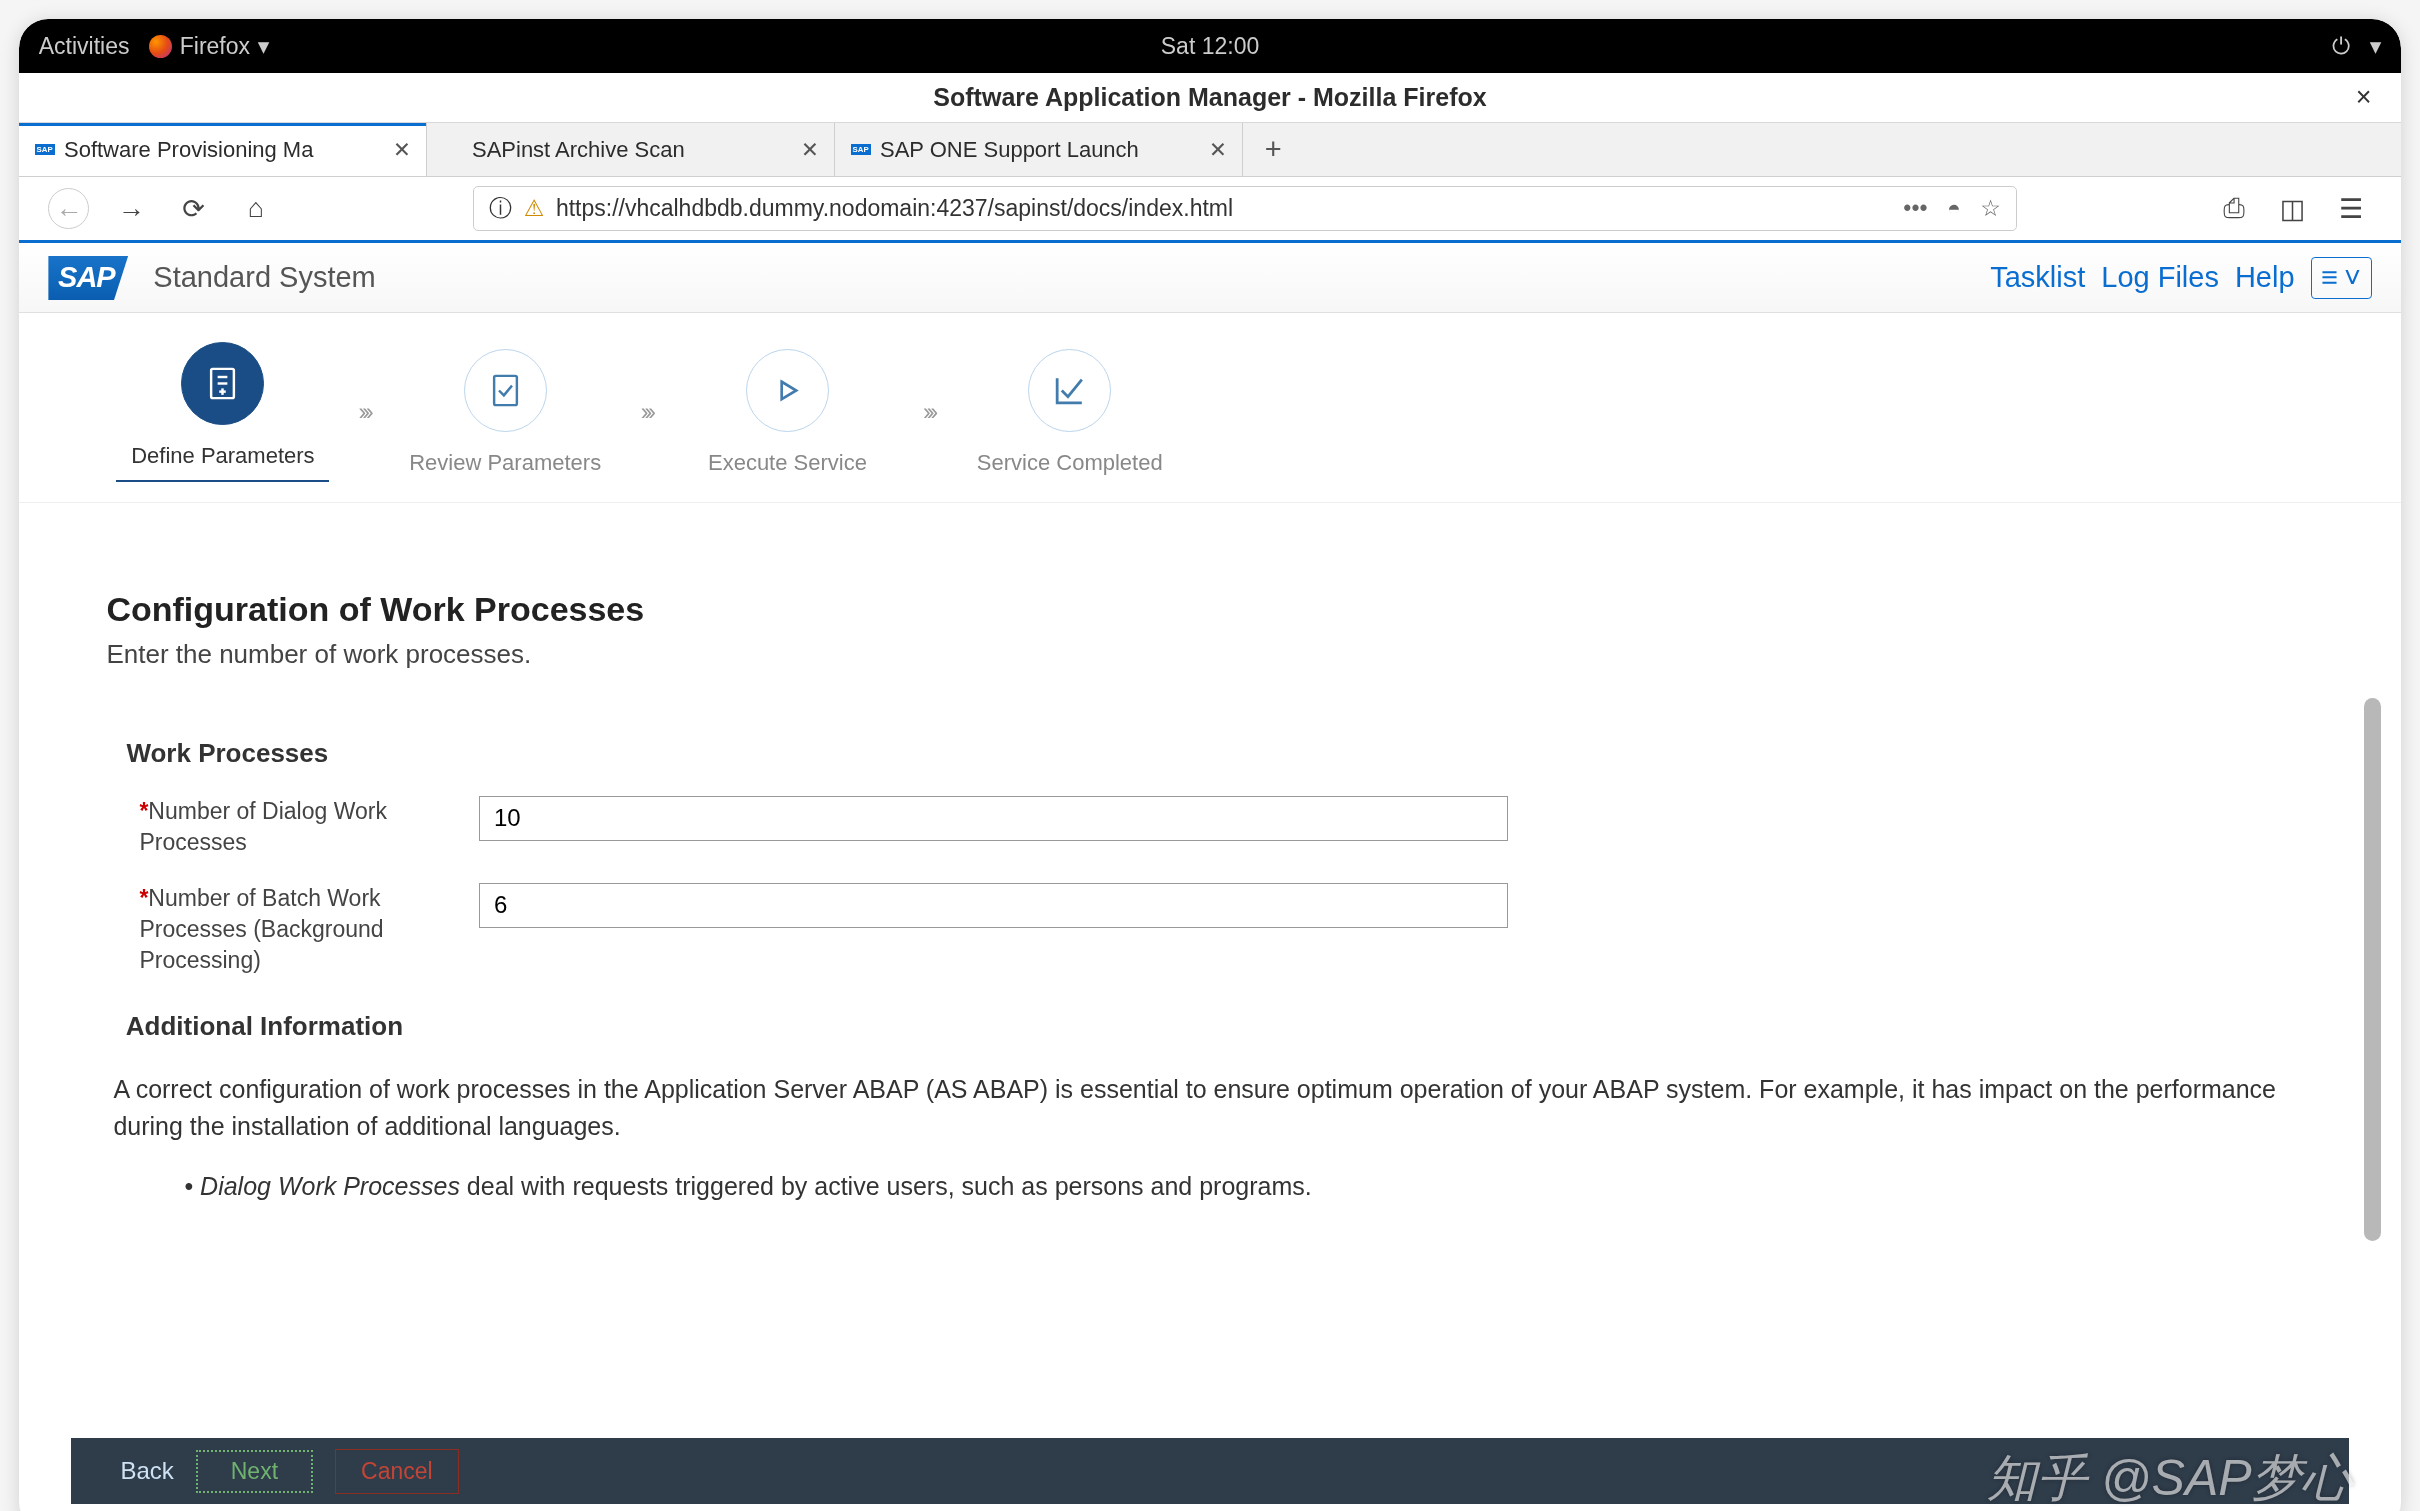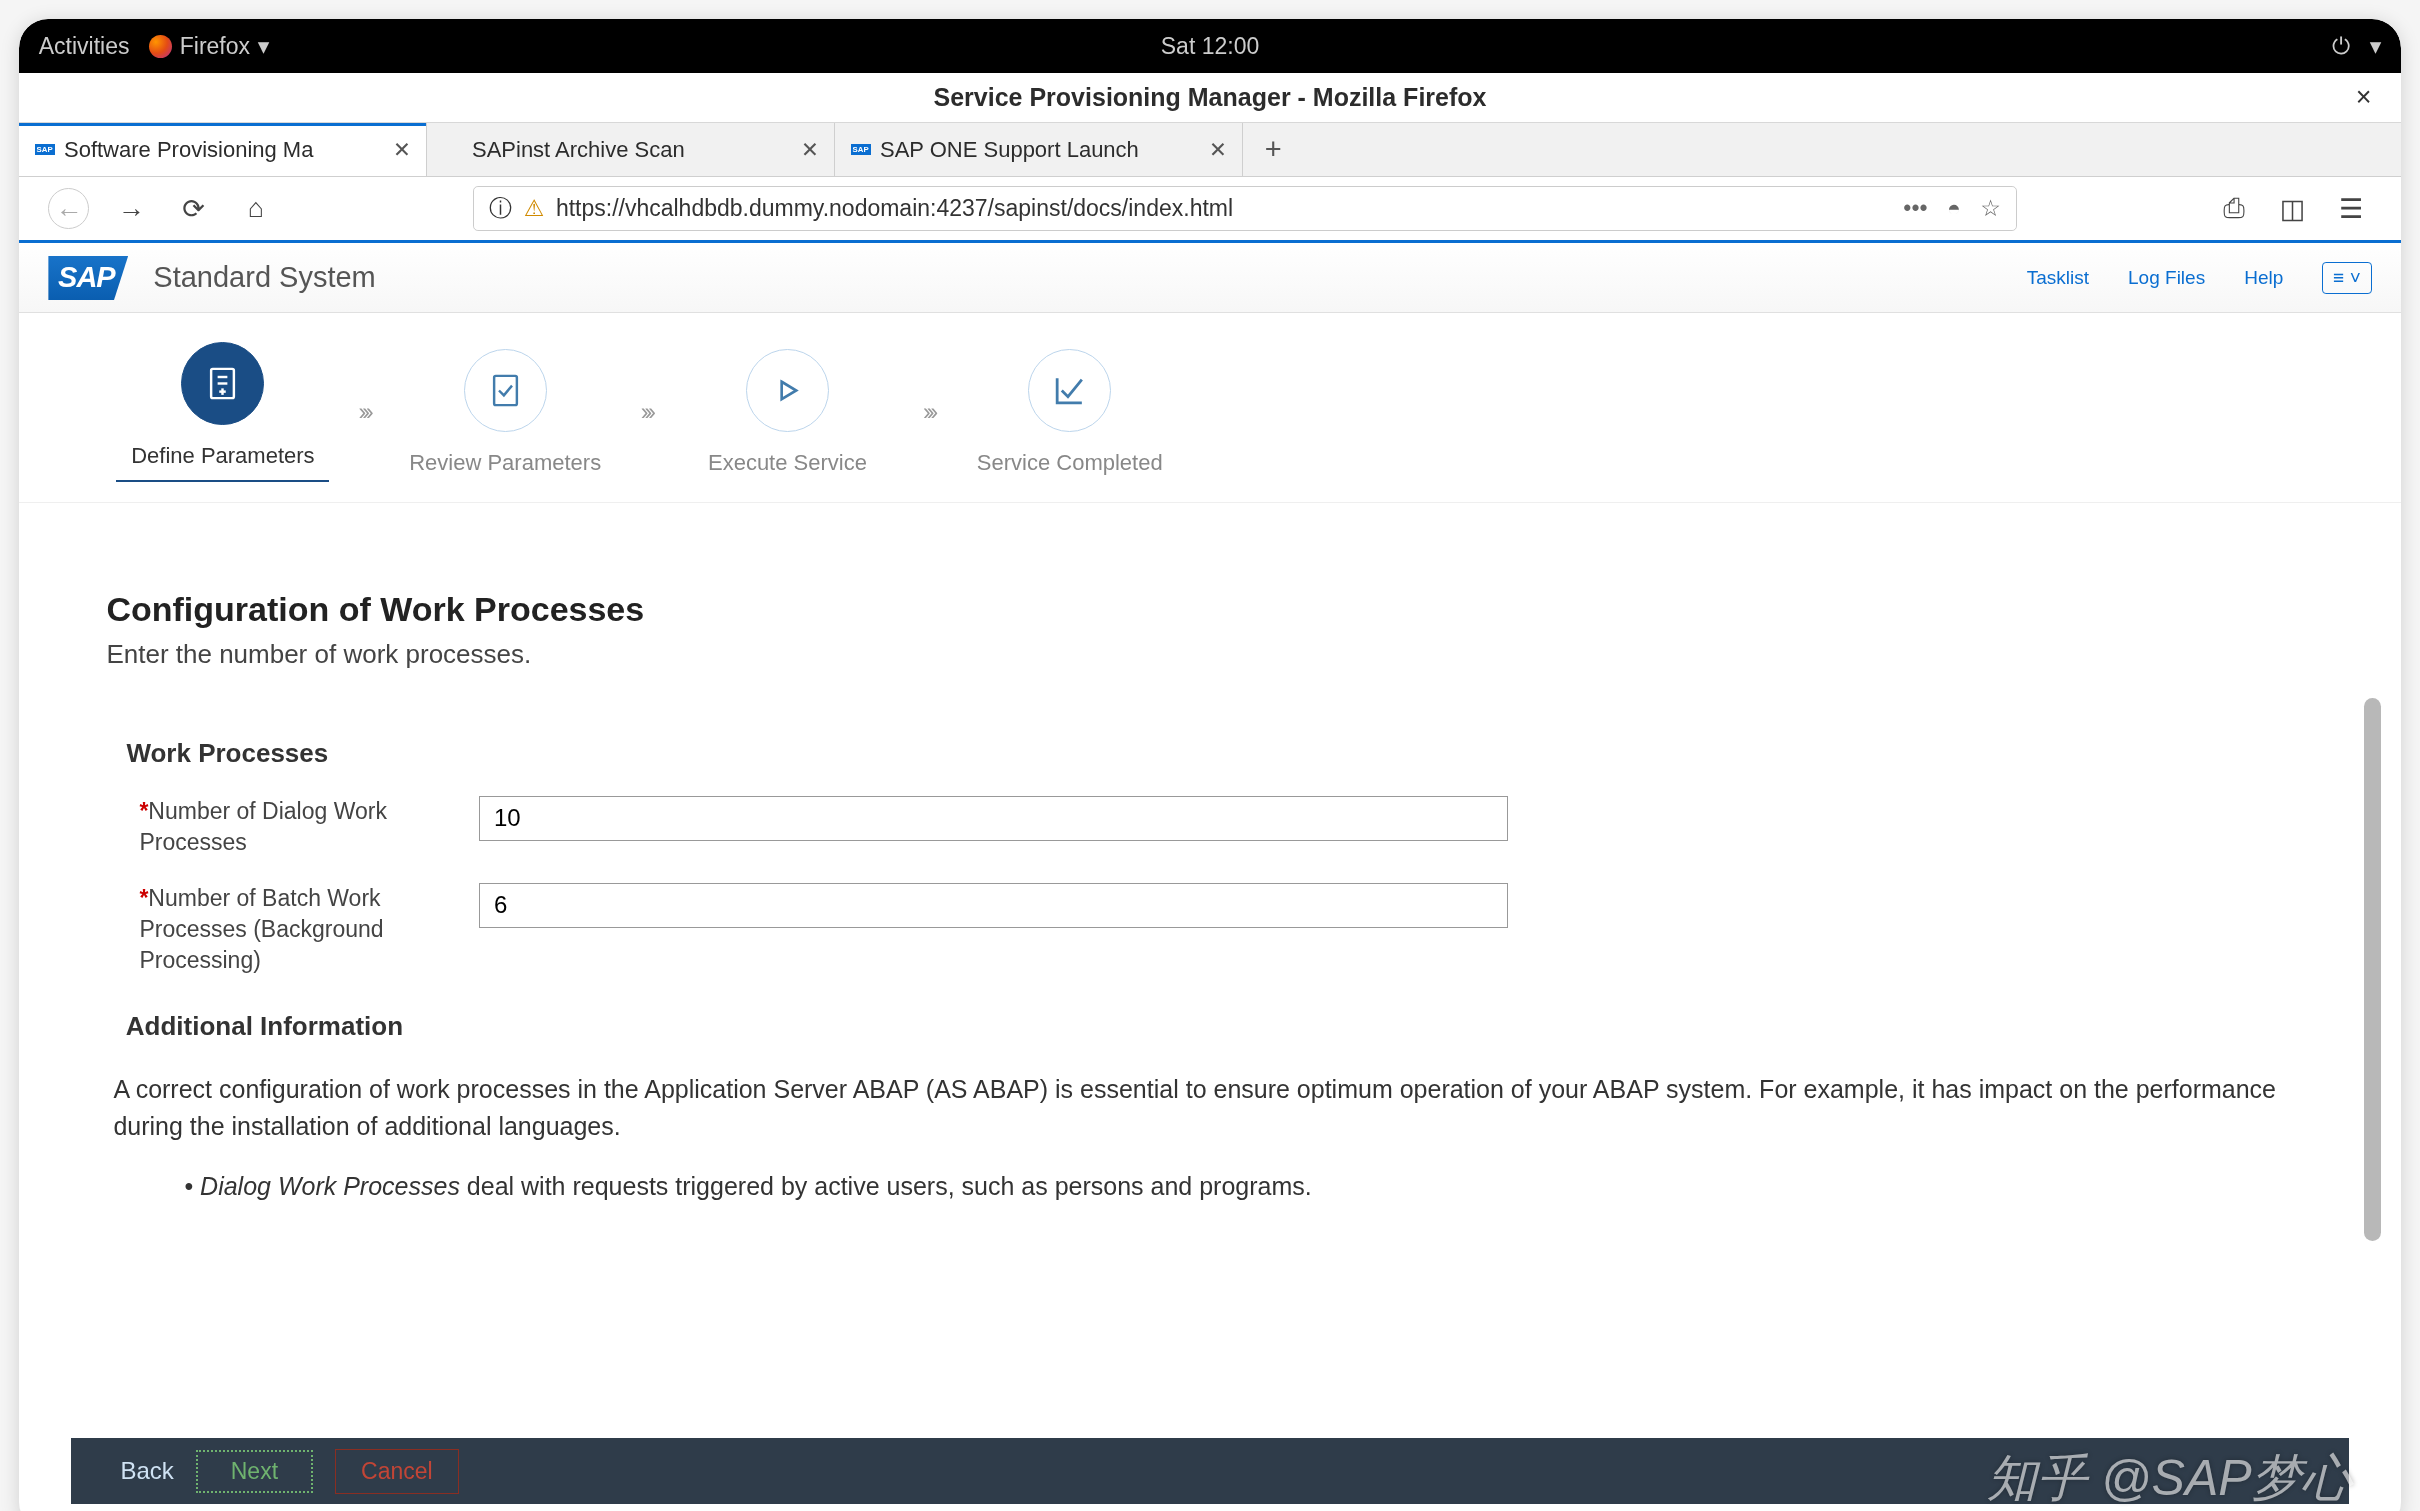--- a/index.html
+++ b/index.html
@@ -36,21 +36,21 @@
 .nav-btn { width: 41px; height: 41px; display: flex; align-items: center; justify-content: center; font-size: 27px; color: #444; }
 .nav-btn.back { border: 1px solid #ccc; border-radius: 50%; color: #aaa; }
 .addr-box { flex: 1; height: 45px; border: 1px solid #ccc; border-radius: 4.9px; display: flex; align-items: center; padding: 0 15.5px; gap: 11.6px; font-size: 23px; color: #333; margin: 0 175px 0 175px; }
 .addr-icons-right { display: flex; align-items: center; gap: 19.4px; margin-left: auto; color: #666; font-size: 23px; }
 .ext-icons { display: flex; gap: 17.5px; color: #555; }
 
 
 .sap-header { height: 70px; background: linear-gradient(#fff,#f7f7f7); display: flex; align-items: center; padding: 0 29px; border-bottom: 1px solid #e0e0e0; }
 .sap-logo { font-size: 29px; font-weight: 900; font-style: italic; color: #fff; background: linear-gradient(180deg,#1873c9,#0a5eb0); padding: 5.8px 13.6px 5.8px 9.7px; clip-path: polygon(0 0, 100% 0, 82% 100%, 0 100%); letter-spacing:-1px; }
 .sap-sys { font-size: 29px; font-weight: 400; color: #555; margin-left: 25px; }
-.sap-links { margin-left: auto; display: flex; gap: 39px; font-size: 19px; color: #0a6ed1; align-items: center; }
+.sap-links { margin-left: auto; display: flex; gap: 16px; font-size: 29px; color: #0a6ed1; align-items: center; }
 .sap-menu-btn { display:flex; align-items:center; gap:5.8px; border:1px solid #0a6ed1; padding:3.9px 9.7px; border-radius:3.9px;}
 
 
 .wizard { display: flex; align-items: center; gap: 29px; padding: 29px 97px 19.4px; border-bottom: 1px solid #efefef; }
 .step { display: flex; flex-direction: column; align-items: center; gap: 17.5px; min-width: 213px; }
 .step-icon { width: 83px; height: 83px; border-radius: 50%; display: flex; align-items: center; justify-content: center; border: 1.9px solid #bcd5ec; color: #427cac; font-size: 37px; background:#fff;}
 .step.active .step-icon { background: #1a4d85; border-color: #1a4d85; color: #fff; }
 .step-label { font-size: 22px; color: #888; }
 .step.active .step-label { color: #333; font-weight: 400; }
 .step.active { border-bottom: 2.9px solid #1a4d85; padding-bottom: 11.6px;}
@@ -96,21 +96,21 @@
       </span>
     </div>
     <div class="gnome-center">Sat 12:00</div>
     <div class="gnome-right">
       <span>⏻</span>
       <span>▾</span>
     </div>
   </div>
 
   <div class="win-title-row">
-    <span class="win-title">Service Provisioning Manager - Mozilla Firefox</span>
+    <span class="win-title">Software Application Manager - Mozilla Firefox</span>
     <span class="win-close">×</span>
   </div>
 
   <div class="tab-strip">
     <div class="tab active">
       <span class="favicon sap-fav"></span>
       <span class="tab-label">Software Provisioning Ma</span>
       <span class="tab-close">✕</span>
     </div>
     <div class="tab">

